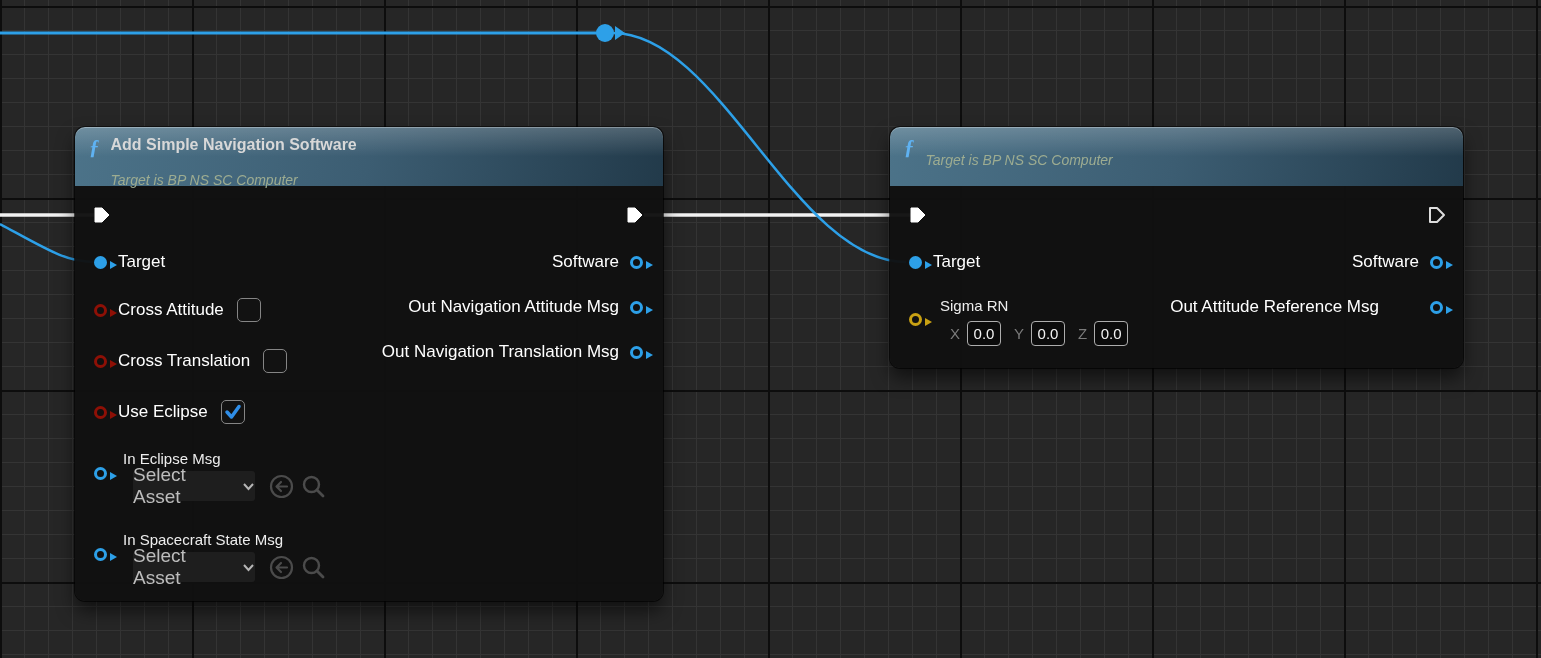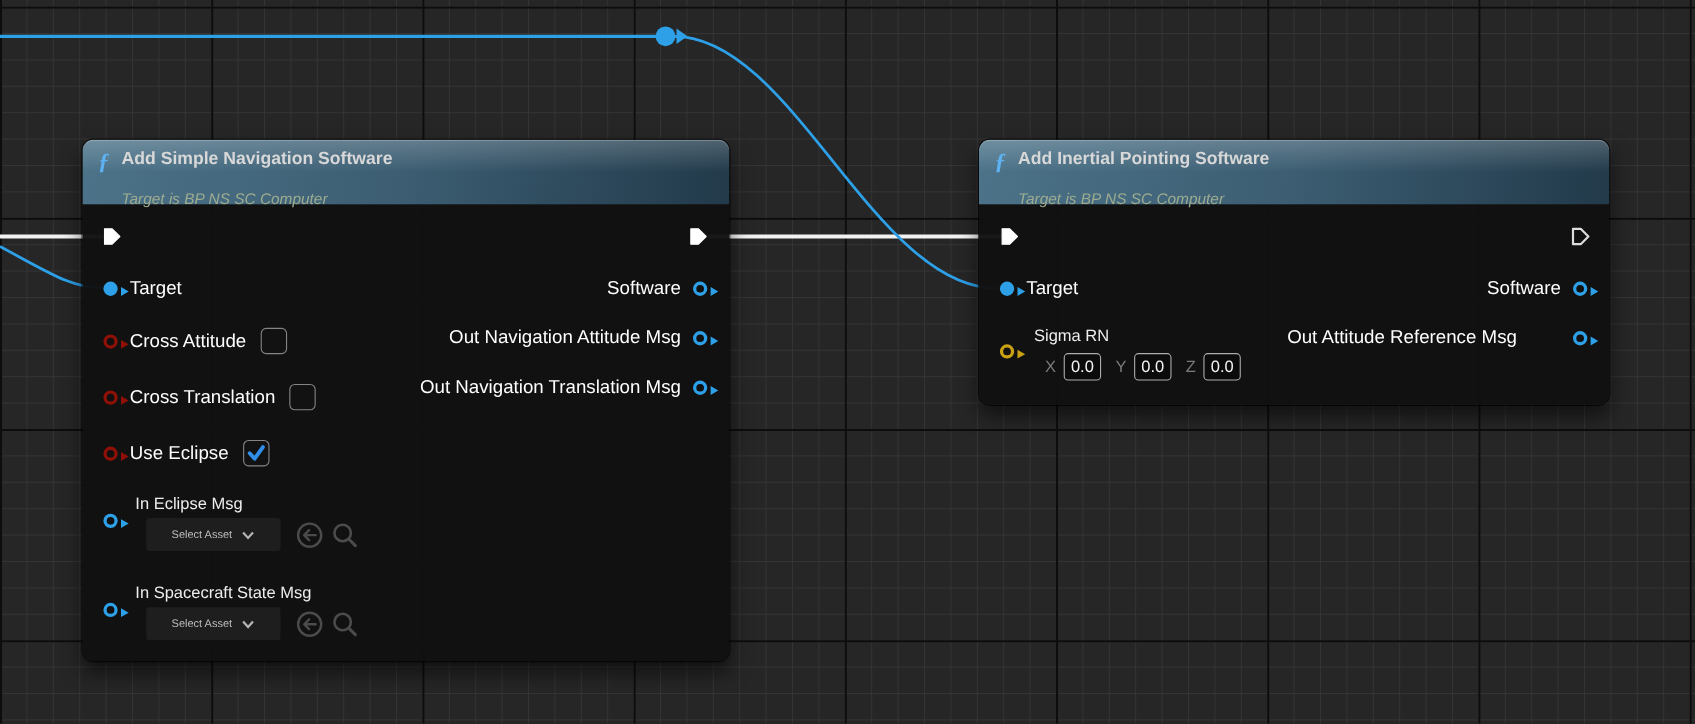--- a/index.html
+++ b/index.html
@@ -35,21 +35,21 @@
   .t{font-size:16px;font-weight:bold;color:#d8d8d8;line-height:20px;}
   .st{font-size:14px;font-style:italic;color:#9dac91;margin-top:17px;}
   .row{position:absolute;display:flex;align-items:center;height:26px;white-space:nowrap;}
   .dpin{width:13px;height:13px;border-radius:50%;border:3.5px solid var(--c);background:#101010;position:relative;flex:none;}
   .dpin.filled{background:var(--c);}
   .dpin::after{content:"";position:absolute;left:13px;top:2px;border-left:7px solid var(--c);border-top:4.5px solid transparent;border-bottom:4.5px solid transparent;}
   .lbl{font-size:17px;color:#ffffff;margin-left:11px;}
   .out .lbl{margin:0 11px 0 0;}
   .glbl{position:absolute;font-size:15px;color:#ededed;white-space:nowrap;}
   .cbx{width:24px;height:24px;border:1.5px solid #858585;border-radius:5px;background:#121212;margin-left:13px;display:flex;align-items:center;justify-content:center;}
-  .sel{width:122px;height:30px;background:#1e1e1e;border-radius:3px;display:flex;align-items:center;justify-content:center;gap:8px;color:#bdbdbd;font-size:10px;}
+  .sel{width:122px;height:30px;background:#1e1e1e;border-radius:3px;display:flex;align-items:center;justify-content:center;gap:8px;color:#bdbdbd;font-size:19px;}
   .ctrl{position:absolute;display:flex;align-items:center;gap:5px;}
   .vrow{position:absolute;display:flex;align-items:center;gap:7px;}
   .axis{font-size:15px;color:#7b7b7b;}
   .vbox{width:34px;height:25px;border:1.5px solid #adadad;border-radius:4px;background:#0b0b0b;color:#f2f2f2;font-size:15px;display:flex;align-items:center;justify-content:center;margin-right:6px;}
   .epin{position:absolute;}
   svg{display:block;}
 </style>
 </head>
 <body>
 
@@ -156,21 +156,20 @@
         <circle cx="11.5" cy="11.5" r="7.5" fill="none" stroke="#4b4b4b" stroke-width="2.4"></circle>
         <line x1="17" y1="17" x2="23" y2="23" stroke="#4b4b4b" stroke-width="2.8" stroke-linecap="round"></line>
       </svg>
     </div>
   </div>
 
   <div class="node" style="left:890px;top:127px;width:573px;height:241px;">
     <div class="hdr">
       <span class="ficon">ƒ</span>
       <div>
-        <div class="t">Add Inertial Pointing Software</div>
         <div class="st">Target is BP NS SC Computer</div>
       </div>
     </div>
 
     <svg class="epin" style="left:18px;top:78px;" width="20" height="20">
       <polygon points="3,3 10,3 17,10 10,17 3,17" fill="#ffffff" stroke="#ffffff" stroke-linejoin="round"></polygon>
     </svg>
     <svg class="epin" style="left:537px;top:78px;" width="20" height="20">
       <polygon points="3,3 10,3 17,10 10,17 3,17" fill="none" stroke="#dddddd" stroke-width="2" stroke-linejoin="round"></polygon>
     </svg>

